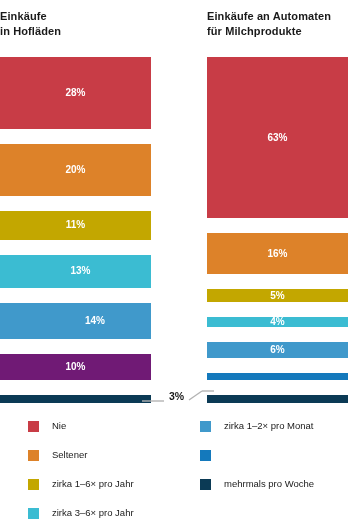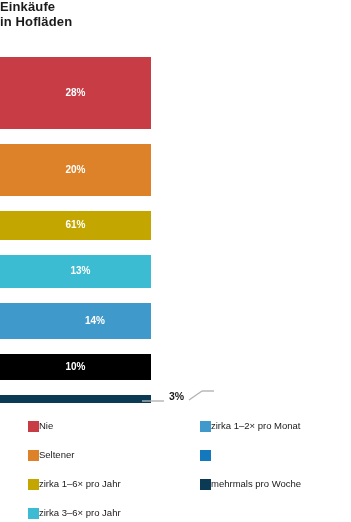--- a/index.html
+++ b/index.html
@@ -14,25 +14,26 @@
   .panels{
     position:absolute;
     left:0;top:0;
     width:351px;height:410px;
   }
   .panel{position:absolute;top:0;}
   .panel-left{left:0;width:151px;}
   .panel-right{left:207px;width:141px;}
 
   .panel-title{
-    font-size:13px;
+    font-size:11px;
     font-weight:bold;
     line-height:14.5px;
     letter-spacing:0.01em;
     color:#1a1a1a;
+    padding-top:9px;
     white-space:pre-line;
   }
 
   .bar{
     position:absolute;
     top:57px;
     left:0;
     width:100%;
     height:346px;
     display:flex;
@@ -87,20 +88,21 @@
     display:flex;
     align-items:flex-start;
     height:29px;
   }
   .legend-swatch{
     width:11px;height:11px;
     flex:0 0 11px;
     margin-top:3px;
   }
   .legend-label{
+    margin-left:13px;
     font-size:9.5px;
     line-height:16px;
     color:#1a1a1a;
     white-space:nowrap;
   }
 </style>
 </head>
 <body>
 
 <div class="panels">
@@ -109,35 +111,58 @@
     <div class="panel-title">Einkäufe
 in Hofläden</div>
     <div class="bar" id="bar-0">
         <div class="seg" style="background: rgb(200, 60, 70); height: 28.2828%;">
           <span class="seg-label">28%</span>
         </div>
         <div class="seg" style="background: rgb(221, 130, 41); height: 20.202%;">
           <span class="seg-label">20%</span>
         </div>
         <div class="seg" style="background: rgb(195, 167, 0); height: 11.1111%;">
-          <span class="seg-label">61%</span>
+          <span class="seg-label">11%</span>
         </div>
         <div class="seg" style="background: rgb(59, 188, 210); height: 13.1313%; padding-left: 10px;">
           <span class="seg-label">13%</span>
         </div>
         <div class="seg" style="background: rgb(64, 153, 203); height: 14.1414%; padding-left: 39px;">
           <span class="seg-label">14%</span>
         </div>
-        <div class="seg" style="background: #000000; height: 10.101%;">
+        <div class="seg" style="background: #701a75; height: 10.101%;">
           <span class="seg-label">10%</span>
         </div>
         <div class="seg" style="background: rgb(11, 58, 85); height: 3.0303%;"></div>
       </div>
   </div>
 
+  <div class="panel panel-right">
+    <div class="panel-title">Einkäufe an Automaten
+für Milchprodukte</div>
+    <div class="bar" id="bar-1">
+        <div class="seg" style="background: rgb(200, 60, 70); height: 63%;">
+          <span class="seg-label">63%</span>
+        </div>
+        <div class="seg" style="background: rgb(221, 130, 41); height: 16%;">
+          <span class="seg-label">16%</span>
+        </div>
+        <div class="seg" style="background: rgb(195, 167, 0); height: 5%;">
+          <span class="seg-label">5%</span>
+        </div>
+        <div class="seg" style="background: rgb(59, 188, 210); height: 4%;">
+          <span class="seg-label">4%</span>
+        </div>
+        <div class="seg" style="background: rgb(64, 153, 203); height: 6%;">
+          <span class="seg-label">6%</span>
+        </div>
+        <div class="seg" style="background: rgb(20, 121, 188); height: 3%;"></div>
+        <div class="seg" style="background: rgb(11, 58, 85); height: 3%;"></div>
+      </div>
+  </div>
 
   <div class="callout">
     <svg width="72" height="22" viewBox="0 0 72 22">
       <line x1="0" y1="14" x2="22" y2="14" stroke="#b3b3b3" stroke-width="1.4"></line>
       <line x1="47" y1="13" x2="60" y2="4" stroke="#b3b3b3" stroke-width="1.4"></line>
       <line x1="60" y1="4" x2="72" y2="4" stroke="#b3b3b3" stroke-width="1.4"></line>
     </svg>
     <div class="callout-text">3%</div>
   </div>
 

